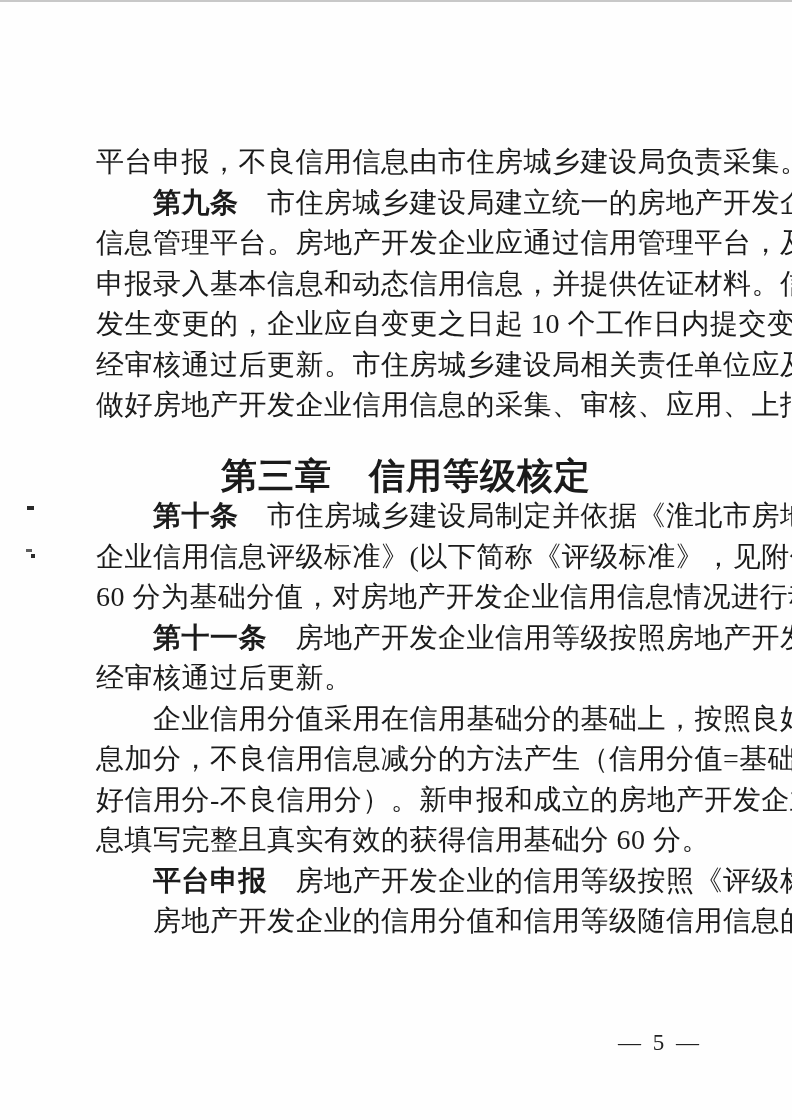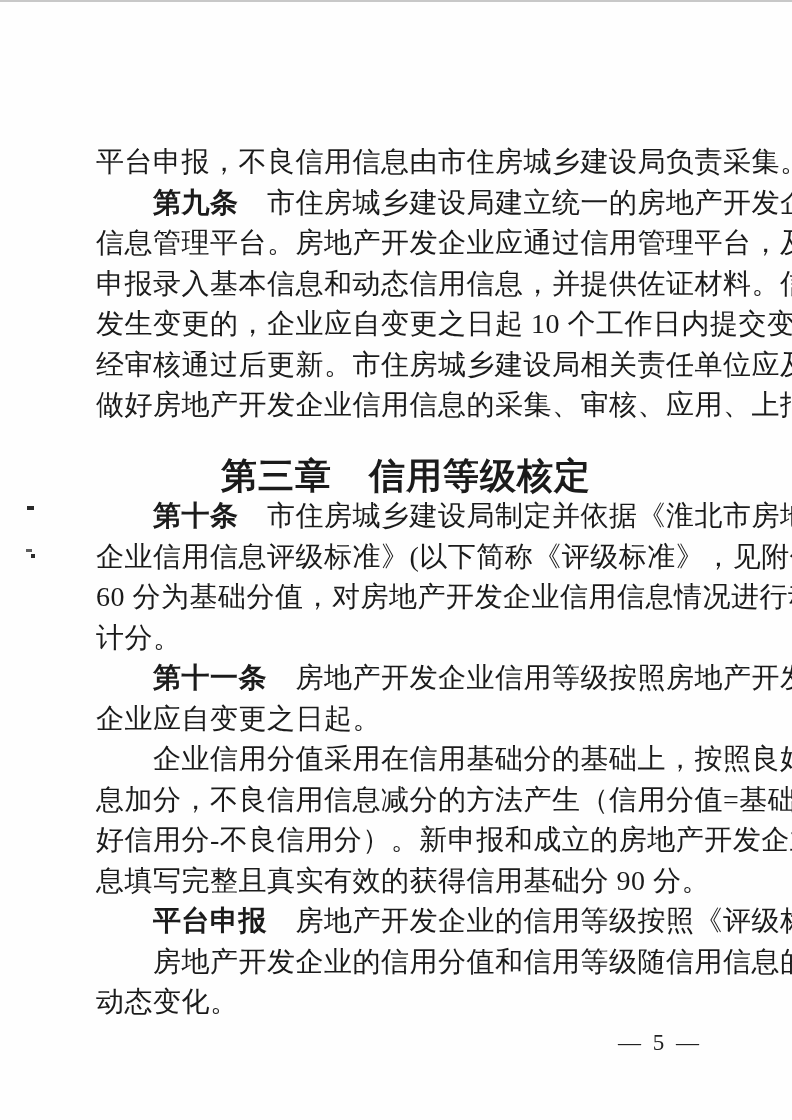--- a/index.html
+++ b/index.html
@@ -77,26 +77,24 @@
       <div class="line indent"><span class="b">第九条</span><span>　市住房城乡建设局建立统一的房地产开发企业信用</span></div>
       <div class="line"><span>信息管理平台。房地产开发企业应通过信用管理平台，及时主动</span></div>
       <div class="line"><span>申报录入基本信息和动态信用信息，并提供佐证材料。信用信息</span></div>
       <div class="line"><span>发生变更的，企业应自变更之日起 10 个工作日内提交变更申请，</span></div>
       <div class="line"><span>经审核通过后更新。市住房城乡建设局相关责任单位应及时准确</span></div>
       <div class="line"><span>做好房地产开发企业信用信息的采集、审核、应用、上报等工作。</span></div>
       <div class="line heading"><span class="b">第三章　信用等级核定</span></div>
       <div class="line indent"><span class="b">第十条</span><span>　市住房城乡建设局制定并依据《淮北市房地产开发</span></div>
       <div class="line"><span>企业信用信息评级标准》(以下简称《评级标准》，见附件)，以</span></div>
       <div class="line"><span>60 分为基础分值，对房地产开发企业信用信息情况进行动态加减</span></div>
-      <div class="line"><span>计分。</span></div>
       <div class="line indent"><span class="b">第十一条</span><span>　房地产开发企业信用等级按照房地产开发企业的</span></div>
-      <div class="line"><span>企业应自变更之日起。</span></div>
+      <div class="line"><span>经审核通过后更新。</span></div>
       <div class="line indent"><span>企业信用分值采用在信用基础分的基础上，按照良好信用信</span></div>
       <div class="line"><span>息加分，不良信用信息减分的方法产生（信用分值=基础分 60+良</span></div>
       <div class="line"><span>好信用分-不良信用分）。新申报和成立的房地产开发企业基本信</span></div>
-      <div class="line"><span>息填写完整且真实有效的获得信用基础分 90 分。</span></div>
+      <div class="line"><span>息填写完整且真实有效的获得信用基础分 60 分。</span></div>
       <div class="line indent"><span class="b">平台申报</span><span>　房地产开发企业的信用等级按照《评级标准》进行。</span></div>
       <div class="line indent"><span>房地产开发企业的信用分值和信用等级随信用信息的变化而</span></div>
-      <div class="line"><span>动态变化。</span></div>
     </div>
 
   <div class="page-footer">— 5 —</div>
 </div>
 
 </body></html>

